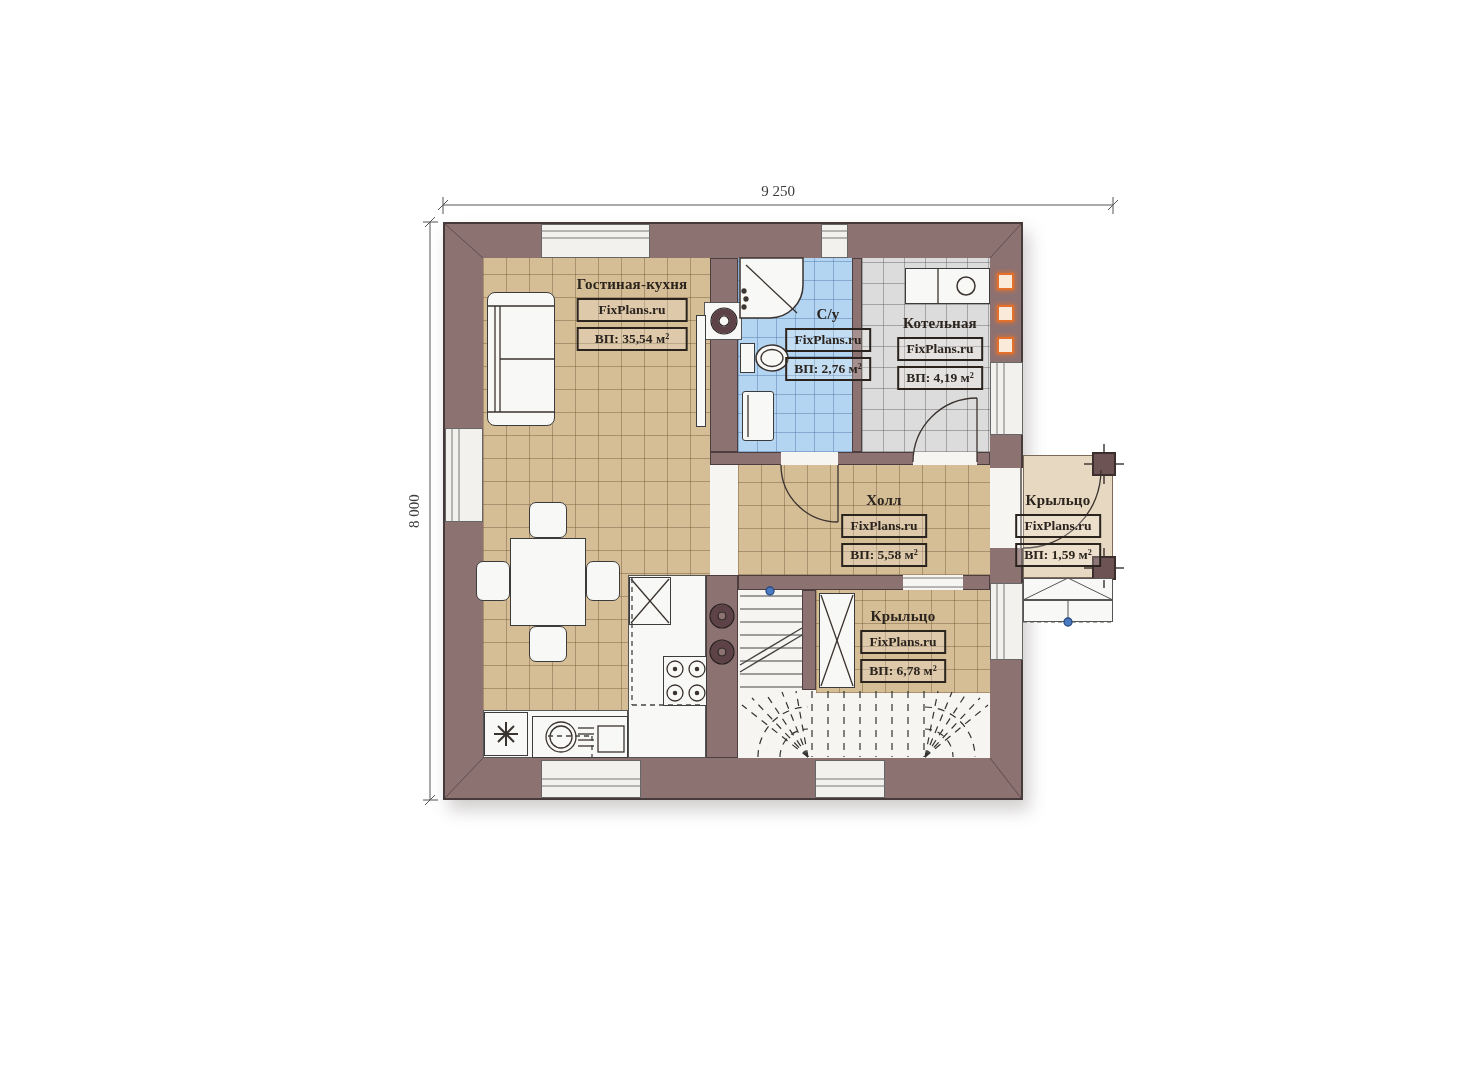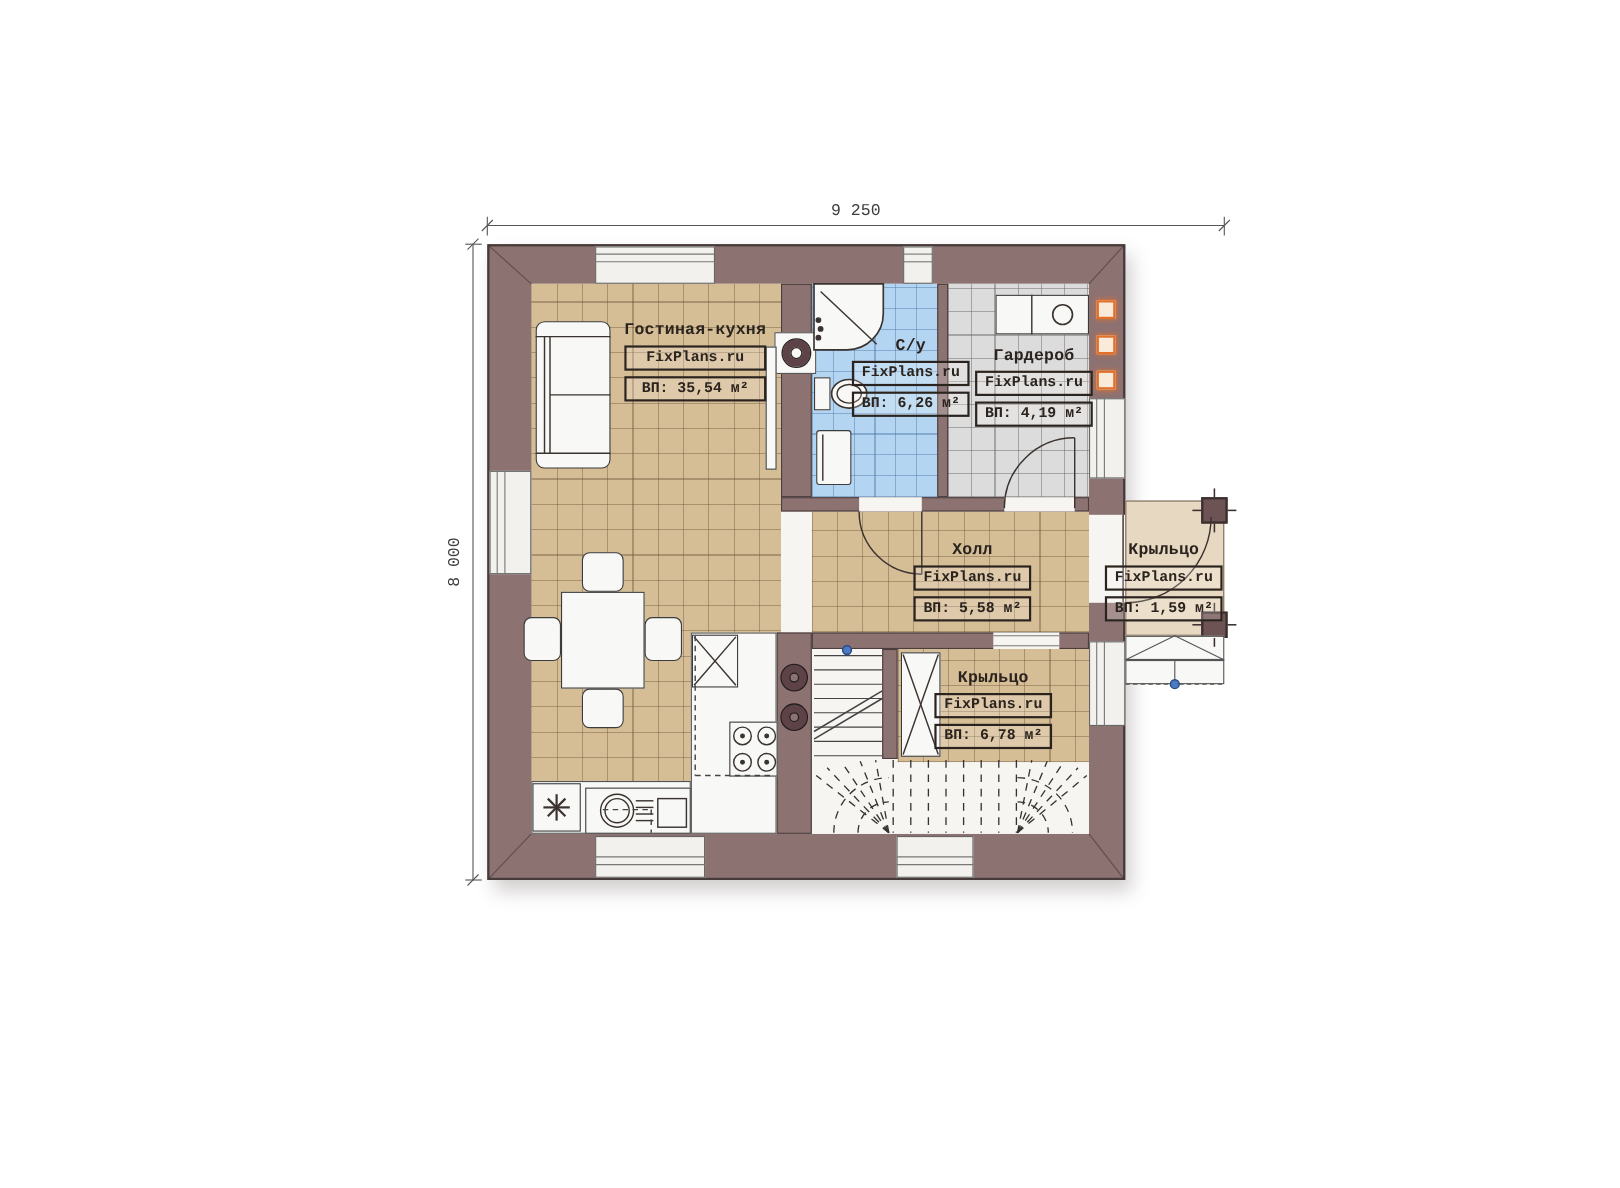--- a/index.html
+++ b/index.html
@@ -1,17 +1,17 @@
 <!DOCTYPE html>
 <html><head>
 <meta charset="utf-8">
 <style>
   html,body{margin:0;padding:0;background:#fff;}
   .stage{position:relative;width:1473px;height:1080px;background:#ffffff;overflow:hidden;
-         font-family:Liberation Mono, monospace;}
+         font-family:Liberation Serif, serif;}
   .abs{position:absolute;box-sizing:border-box;}
   .building{background:#8d7272;border:2px solid #463a3a;box-shadow:6px 10px 16px rgba(90,75,75,.28);}
   .base{background:#f6f5f2;}
   .wall{background:#8d7272;border:1px solid #4c3e3e;}
   .open{background:#f6f5f2;}
   .floor-wood{background-color:#d5bd96;
     background-image:repeating-linear-gradient(0deg,rgba(98,74,48,.38) 0 1px,transparent 1px 23px),
                      repeating-linear-gradient(90deg,rgba(98,74,48,.38) 0 1px,transparent 1px 23px);}
   .floor-bath{background-color:#b3d5f2;
     background-image:repeating-linear-gradient(0deg,rgba(70,110,160,.42) 0 1px,transparent 1px 19px),
@@ -285,32 +285,32 @@
           <line x1="1104" y1="580" x2="1104" y2="588"></line>
         <line x1="1084" y1="568" x2="1092" y2="568"></line>
           <line x1="1116" y1="568" x2="1124" y2="568"></line>
       </g>
     </g>
   </svg>
 
   <div class="dimtext" style="left:778px;top:183px;transform:translateX(-50%)">9 250</div>
   <div class="dimtext" style="left:414px;top:511px;transform:translate(-50%,-50%) rotate(-90deg)">8 000</div>
 
-  <div class="roomlabel" style="left:632px;top:292px">
+  <div class="roomlabel" style="left:632px;top:276px">
     <div class="roomtitle">Гостиная-кухня</div>
     <div class="lbox">FixPlans.ru</div>
     <div class="lbox">ВП: 35,54 м²</div>
   </div>
   <div class="roomlabel" style="left:828px;top:306px">
     <div class="roomtitle">С/у</div>
     <div class="lbox">FixPlans.ru</div>
-    <div class="lbox">ВП: 6,26 м²</div>
+    <div class="lbox">ВП: 2,76 м²</div>
   </div>
   <div class="roomlabel" style="left:940px;top:315px">
-    <div class="roomtitle">Гардероб</div>
+    <div class="roomtitle">Котельная</div>
     <div class="lbox">FixPlans.ru</div>
     <div class="lbox">ВП: 4,19 м²</div>
   </div>
   <div class="roomlabel" style="left:884px;top:492px">
     <div class="roomtitle">Холл</div>
     <div class="lbox">FixPlans.ru</div>
     <div class="lbox">ВП: 5,58 м²</div>
   </div>
   <div class="roomlabel" style="left:903px;top:608px">
     <div class="roomtitle">Крыльцо</div>

